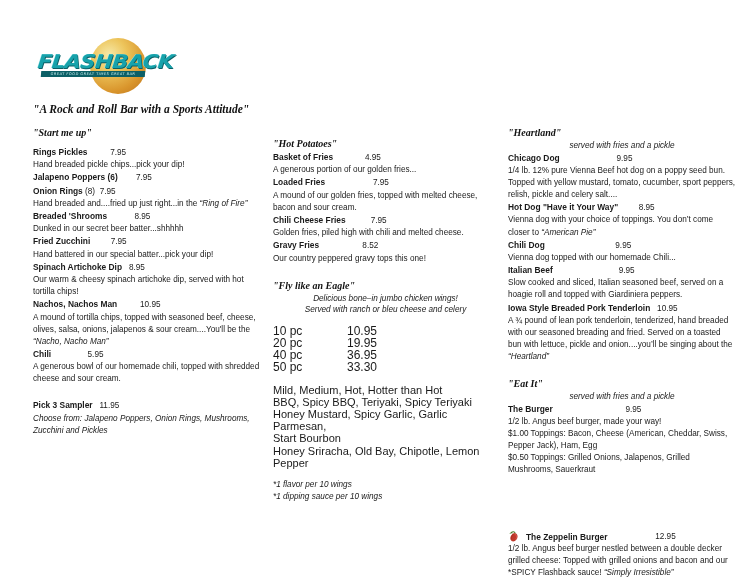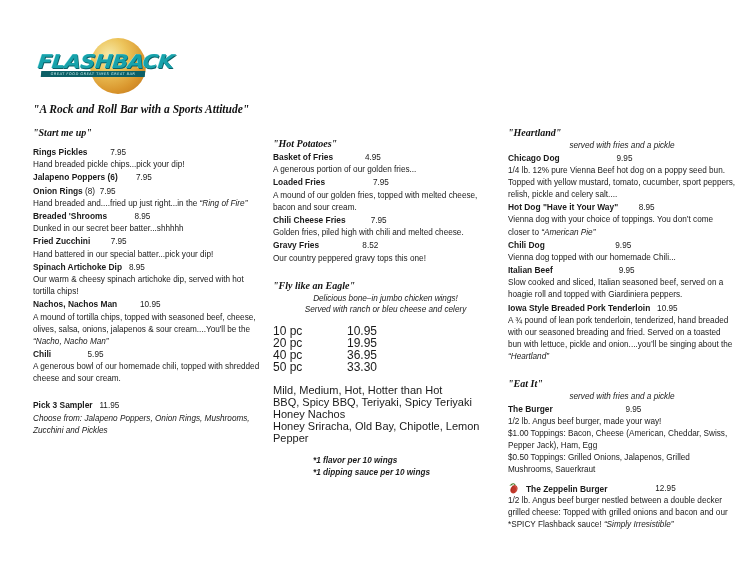--- a/index.html
+++ b/index.html
@@ -163,36 +163,36 @@
   .flavors { margin: 0; }
   .flavor-line {
     display: block;
     font-size: 11px;
     line-height: 12.2px;
   }
   .notes { margin-top: 10px; }
   .note-line {
     display: block;
     font-style: italic;
-    font-weight: bold;
+    font-weight: normal;
     font-size: 8.2px;
     line-height: 12.2px;
-    margin-left: 40px;
   }
 
   .spacer-lg { height: 14px; }
   .spacer-md { height: 11px; }
   .spacer-sm { height: 6px; }
 
   
   .pepper-item-line {
     display: flex;
     align-items: flex-start;
     line-height: 12.3px;
     white-space: nowrap;
+    margin-top: 48px;
   }
   .pepper-icon {
     display: inline-block;
     width: 13px;
     height: 12px;
     margin-right: 5px;
     flex: 0 0 auto;
   }
 </style>
 </head>
@@ -331,21 +331,22 @@
         <span class="wing-qty">40 pc</span><span>36.95</span>
       </span>
       <span class="wing-row">
         <span class="wing-qty">50 pc</span><span>33.30</span>
       </span>
     </div>
 
     <div class="flavors">
       <span class="flavor-line">Mild, Medium, Hot, Hotter than Hot</span>
       <span class="flavor-line">BBQ, Spicy BBQ, Teriyaki, Spicy Teriyaki</span>
-      <span class="flavor-line">Honey Nachos</span>
+      <span class="flavor-line">Honey Mustard, Spicy Garlic, Garlic Parmesan,</span>
+      <span class="flavor-line">Start Bourbon</span>
       <span class="flavor-line">Honey Sriracha, Old Bay, Chipotle, Lemon Pepper</span>
     </div>
 
     <div class="notes">
       <span class="note-line">*1 flavor per 10 wings</span>
       <span class="note-line">*1 dipping sauce per 10 wings</span>
     </div>
   </div>
 
   <div class="col col3">

